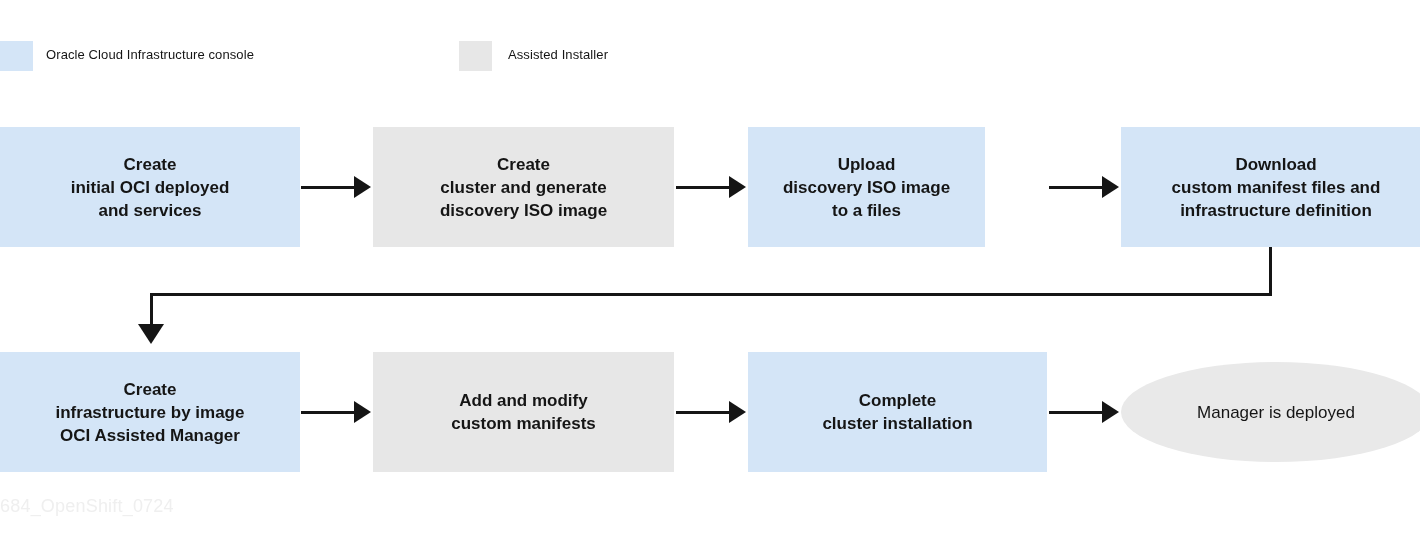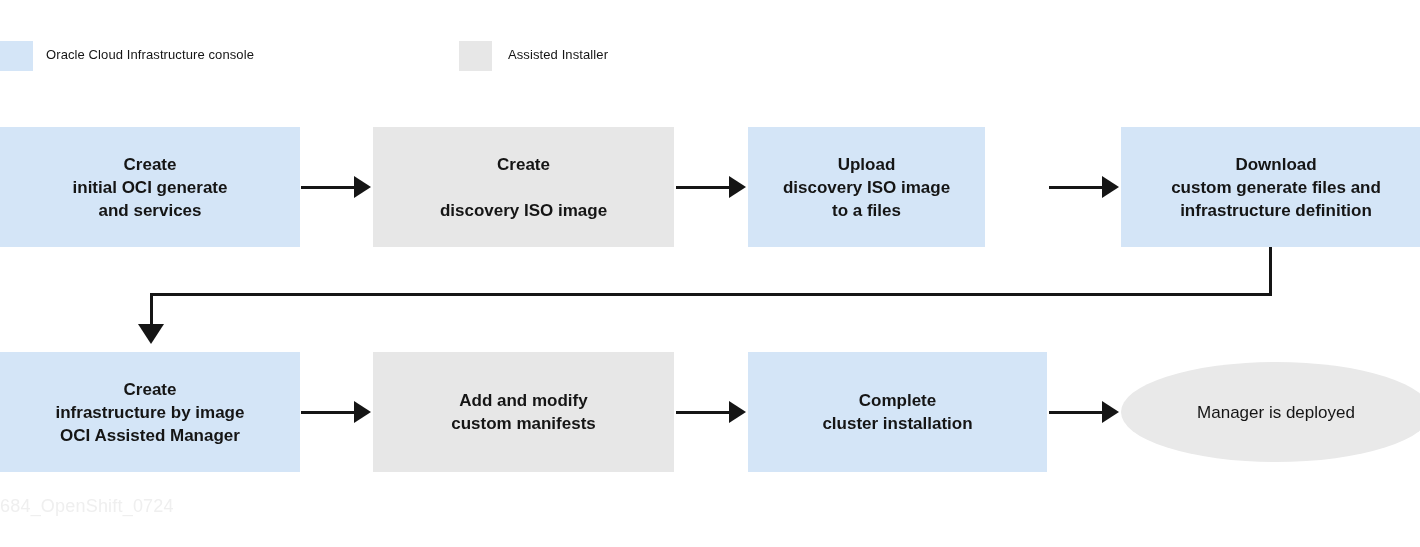--- a/index.html
+++ b/index.html
@@ -111,45 +111,45 @@
 
   <div class="legend-swatch blue" style="left:0px; top:41px;"></div>
   <div class="legend-label" style="left:46px; top:40px;">Oracle Cloud Infrastructure console</div>
 
   <div class="legend-swatch gray" style="left:459px; top:41px;"></div>
   <div class="legend-label" style="left:508px; top:40px;">Assisted Installer</div>
 
   <div class="node blue" style="left:0px; top:127px; width:300px; height:120px;">
     <span class="node-text">
       <span>Create</span><br>
-      <span>initial OCI generate</span><br>
+      <span>initial OCI deployed</span><br>
       <span>and services</span>
     </span>
   </div>
 
   <div class="node gray" style="left:373px; top:127px; width:301px; height:120px;">
     <span class="node-text">
       <span>Create</span><br>
-      <br>
+      <span>cluster and generate</span><br>
       <span>discovery ISO image</span>
     </span>
   </div>
 
   <div class="node blue" style="left:748px; top:127px; width:237px; height:120px;">
     <span class="node-text">
       <span>Upload</span><br>
       <span>discovery ISO image</span><br>
       <span>to a files</span>
     </span>
   </div>
 
   <div class="node blue" style="left:1121px; top:127px; width:310px; height:120px;">
     <span class="node-text">
       <span>Download</span><br>
-      <span>custom generate files and</span><br>
+      <span>custom manifest files and</span><br>
       <span>infrastructure definition</span>
     </span>
   </div>
 
   <div class="arrow-line" style="left:301px; top:186px; width:55px;"></div>
   <div class="arrow-head" style="left:354px; top:176px;"></div>
 
   <div class="arrow-line" style="left:676px; top:186px; width:55px;"></div>
   <div class="arrow-head" style="left:729px; top:176px;"></div>
 

